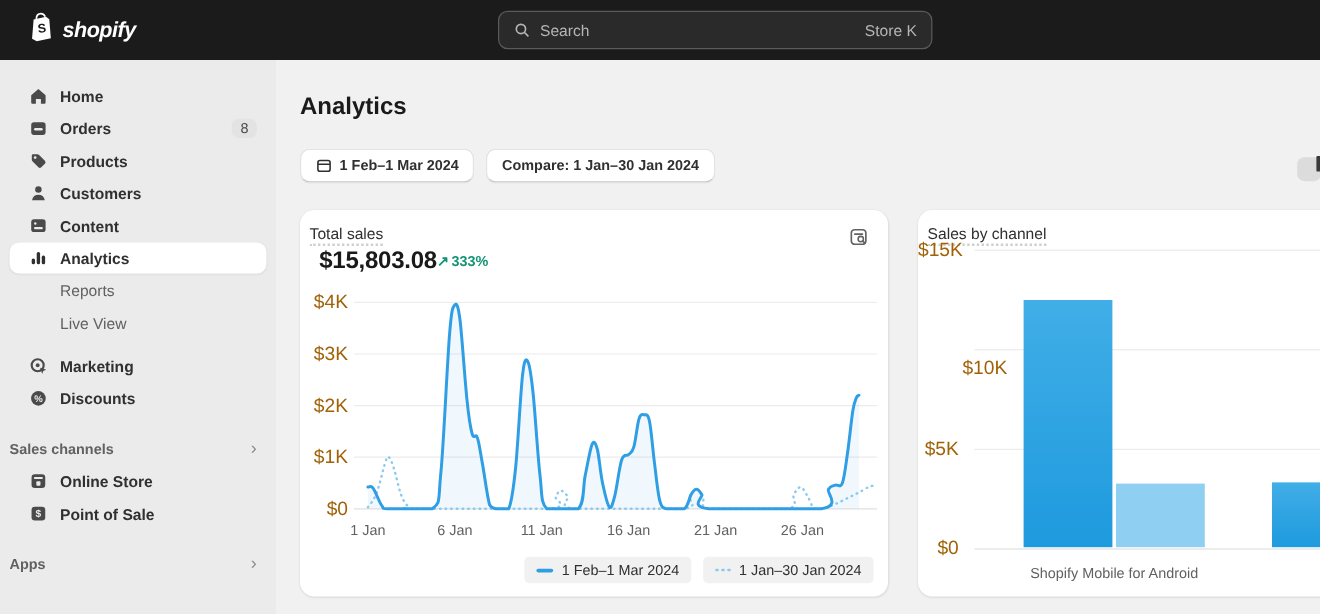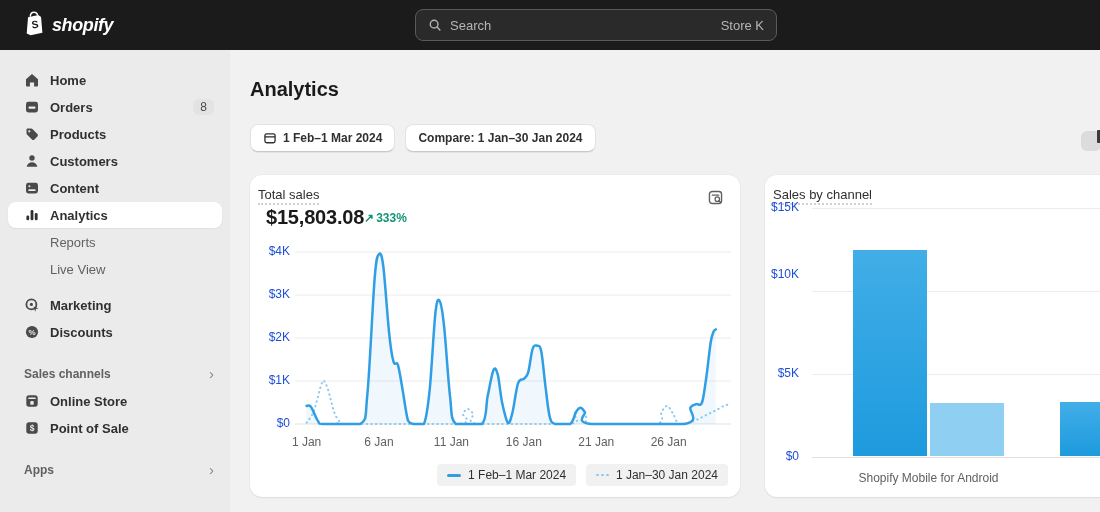--- a/index.html
+++ b/index.html
@@ -15,21 +15,21 @@
   .searchbox .shortcut { margin-left:auto; color:#b5b5b5; font-size:13px; }
   .sidebar { position:absolute; left:0; top:50px; width:230px; height:462px; background:#ebebeb; padding-top:16px; }
   .nav-item { display:flex; align-items:center; gap:10px; height:26px; margin:1px 8px; padding:0 8px 0 16px;
     border-radius:8px; font-size:13px; font-weight:600; color:#303030; cursor:pointer; }
   .nav-item.selected { background:#ffffff; box-shadow:0 1px 2px rgba(0,0,0,0.05); }
   .nav-item.sub { color:#616161; font-weight:500; padding-left:42px; }
   .nav-item .icn { width:16px; height:16px; display:flex; align-items:center; justify-content:center; }
   .nav-badge { margin-left:auto; background:#e3e3e3; color:#4a4a4a; font-size:12px; font-weight:500;
     border-radius:6px; padding:1px 7px; }
   .nav-gap { height:8px; }
-  .section-head { display:flex; align-items:center; justify-content:space-between; margin:20px 16px 6px 24px;
+  .section-head { display:flex; align-items:center; justify-content:space-between; margin:20px 16px 6px 8px;
     font-size:12px; font-weight:700; color:#616161; cursor:pointer; }
   .section-head .chev { color:#8a8a8a; font-size:15px; font-weight:400; }
   .main { position:absolute; left:230px; top:50px; width:870px; height:462px; background:#f1f1f1; }
   .page-title { position:absolute; left:20px; top:28px; font-size:20px; font-weight:700; color:#1a1a1a; }
   .filters { position:absolute; left:20px; top:74px; display:flex; gap:10px; }
   .btn { display:flex; align-items:center; gap:6px; background:#fff; border:1px solid #e3e3e3;
     border-bottom-color:#c9c9c9; border-radius:8px; height:28px; padding:0 12px; font-size:12px; font-weight:600;
     color:#303030; box-shadow:0 1px 0 rgba(0,0,0,0.05); cursor:pointer; white-space:nowrap; }
   .mini-checkbox { position:absolute; left:851px; top:81px; width:20px; height:20px; background:#dcdcdc;
     border-radius:6px; cursor:pointer; }
@@ -38,21 +38,21 @@
     box-shadow:0 1px 2px rgba(0,0,0,0.07), 0 0 0 1px rgba(0,0,0,0.02); height:322px; }
   #card-total-sales { left:20px; width:490px; }
   #card-sales-channel { left:535px; width:380px; }
   .card-title { position:absolute; left:8px; top:12px; font-size:13px; color:#303030;
     border-bottom:2px dotted #cfcfcf; padding-bottom:1px; }
   .metric-row { position:absolute; left:16px; top:31px; display:flex; align-items:center; gap:0; }
   .metric-value { font-size:20px; font-weight:700; color:#1a1a1a; letter-spacing:-0.2px; }
   .metric-change { font-size:12px; font-weight:600; color:#149475; display:flex; align-items:center; gap:2px; }
   .report-icon-btn { position:absolute; right:14px; top:11px; width:22px; height:22px; display:flex;
     align-items:center; justify-content:center; cursor:pointer; border-radius:6px; }
-  .ytick { position:absolute; font-size:12px; color:#1d4ed8; text-align:right; width:34px; }
+  .ytick { position:absolute; font-size:16px; color:#a16207; text-align:right; width:34px; }
   .xtick { position:absolute; font-size:12px; color:#616161; transform:translateX(-50%); }
   .line-plot { position:absolute; left:45px; top:76px; }
   .legend-row { position:absolute; right:12px; bottom:11px; display:flex; gap:10px; }
   .legend-pill { display:flex; align-items:center; gap:7px; background:#f1f1f1; border-radius:4px;
     padding:4px 10px; font-size:12px; color:#303030; }
   .swatch-solid { width:14px; height:3px; border-radius:2px; background:#2f9ee5; }
   .swatch-dots { display:flex; gap:2.5px; }
   .swatch-dots i { width:2.6px; height:2.6px; border-radius:50%; background:#8cc9ef; display:block; }
   .bar-plot { position:absolute; left:47px; top:33px; right:0; height:249px; }
   .gridline { position:absolute; left:0; right:0; height:1px; background:#ececec; }
@@ -276,21 +276,21 @@
           </span>
         <span>1 Jan–30 Jan 2024</span>
       </span>
     </div>
   </section>
 
   <section class="card" id="card-sales-channel">
     <span class="card-title">Sales by channel</span>
     <div id="bar-yticks">
         <span class="ytick" style="left: 0px; top: 25px;">$15K</span>
-        <span class="ytick" style="left: 0px; top: 92px;">$10K</span>
+        <span class="ytick" style="left: 0px; top: 124px; padding-left: 37px;">$10K</span>
         <span class="ytick" style="left: 0px; top: 191px;">$5K</span>
         <span class="ytick" style="left: 0px; top: 274px;">$0</span>
       </div>
     <div class="bar-plot" id="bar-plot">
         <div class="gridline" style="top: 0px;"></div>
         <div class="gridline" style="top: 83px;"></div>
         <div class="gridline" style="top: 166px;"></div>
         <div class="gridline zero" style="top: 249px;"></div>
         <div class="bar dark" style="left: 41px; width: 74px; height: 205.84px;"></div>
         <div class="bar light" style="left: 118px; width: 74px; height: 53.12px;"></div>

